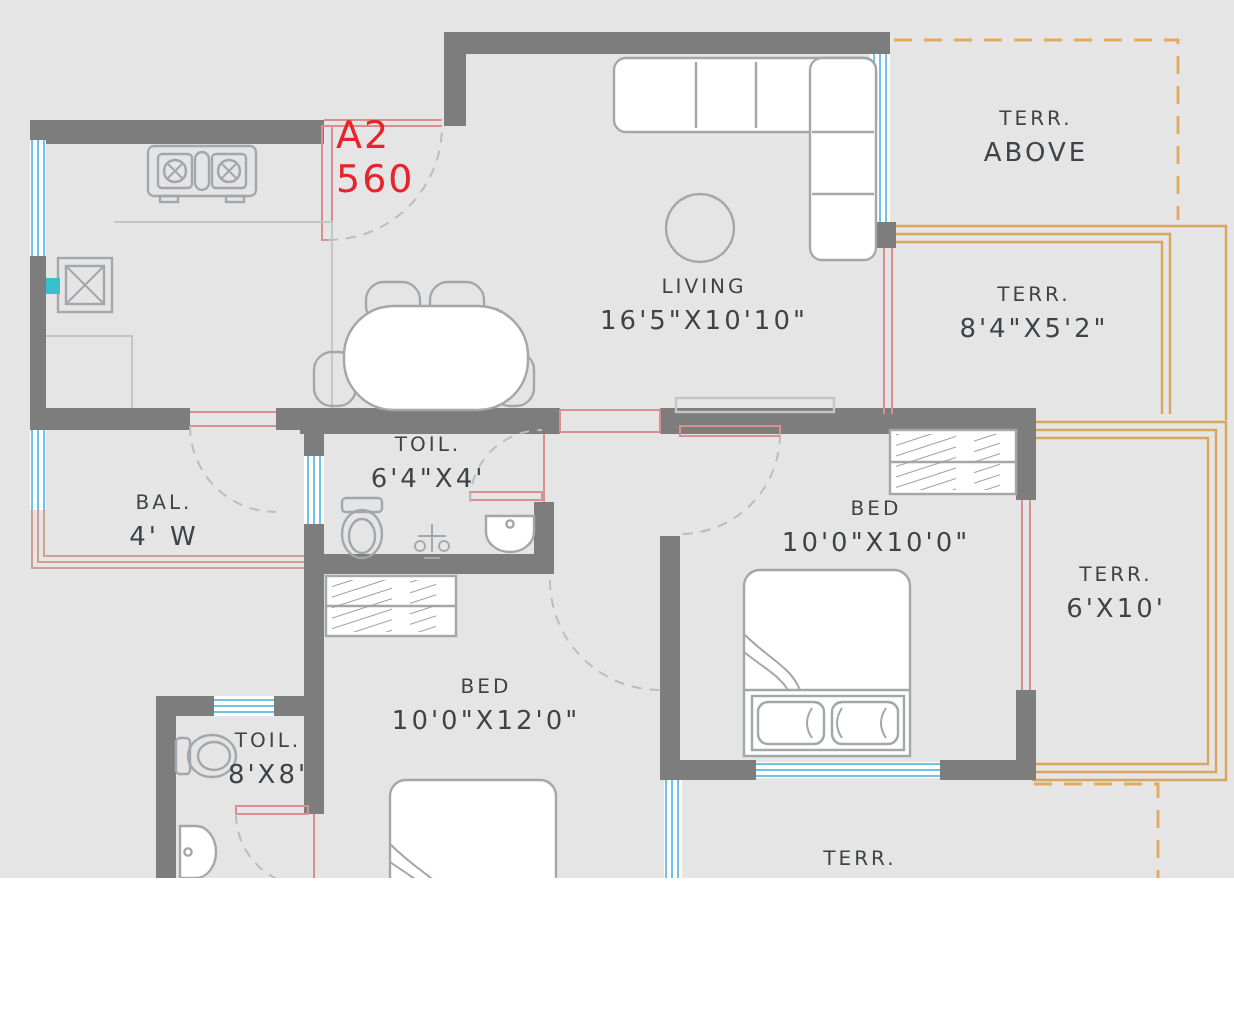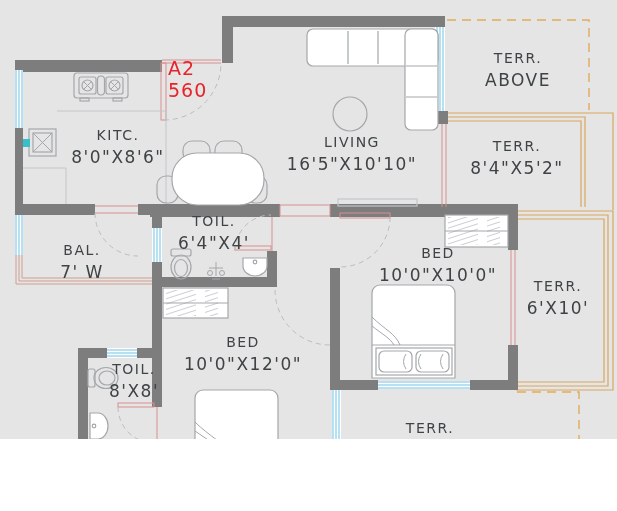--- a/index.html
+++ b/index.html
@@ -14,22 +14,22 @@
   .room-label{
     position:absolute;
     transform:translate(-50%,-50%);
     text-align:center;
     color:#3f4345;
     letter-spacing:1.5px;
     line-height:1.25;
     white-space:nowrap;
     z-index:5;
   }
-  .room-label .l1{font-size:14px;display:block;}
-  .room-label .l2{font-size:17px;display:block;margin-top:2px;}
+  .room-label .l1{font-size:10px;display:block;}
+  .room-label .l2{font-size:13px;display:block;margin-top:2px;}
   .unit-label{
     position:absolute;
     left:168px;top:58px;
     color:#e8232a;
     font-size:19px;
     letter-spacing:1px;
     line-height:1.15;
     z-index:5;
   }
   .unit-label span{display:block;}
@@ -260,43 +260,39 @@
         <path d="M 91,475 H 99"></path>
       </g>
     </g>
   </svg>
 
   <div class="unit-label">
     <span>A2</span>
     <span>560</span>
   </div>
 
-  <div class="room-label" style="left:118px;top:147px">
-    <span class="l1">KITC.</span>
-    <span class="l2">8'0"X8'6"</span>
-  </div>
 
   <div class="room-label" style="left:352px;top:154px">
     <span class="l1">LIVING</span>
     <span class="l2">16'5"X10'10"</span>
   </div>
 
   <div class="room-label" style="left:518px;top:70px">
     <span class="l1">TERR.</span>
     <span class="l2">ABOVE</span>
   </div>
 
   <div class="room-label" style="left:517px;top:158px">
     <span class="l1">TERR.</span>
     <span class="l2">8'4"X5'2"</span>
   </div>
 
   <div class="room-label" style="left:82px;top:262px">
     <span class="l1">BAL.</span>
-    <span class="l2">7' W</span>
+    <span class="l2">4' W</span>
   </div>
 
   <div class="room-label" style="left:214px;top:233px">
     <span class="l1">TOIL.</span>
     <span class="l2">6'4"X4'</span>
   </div>
 
   <div class="room-label" style="left:438px;top:265px">
     <span class="l1">BED</span>
     <span class="l2">10'0"X10'0"</span>

